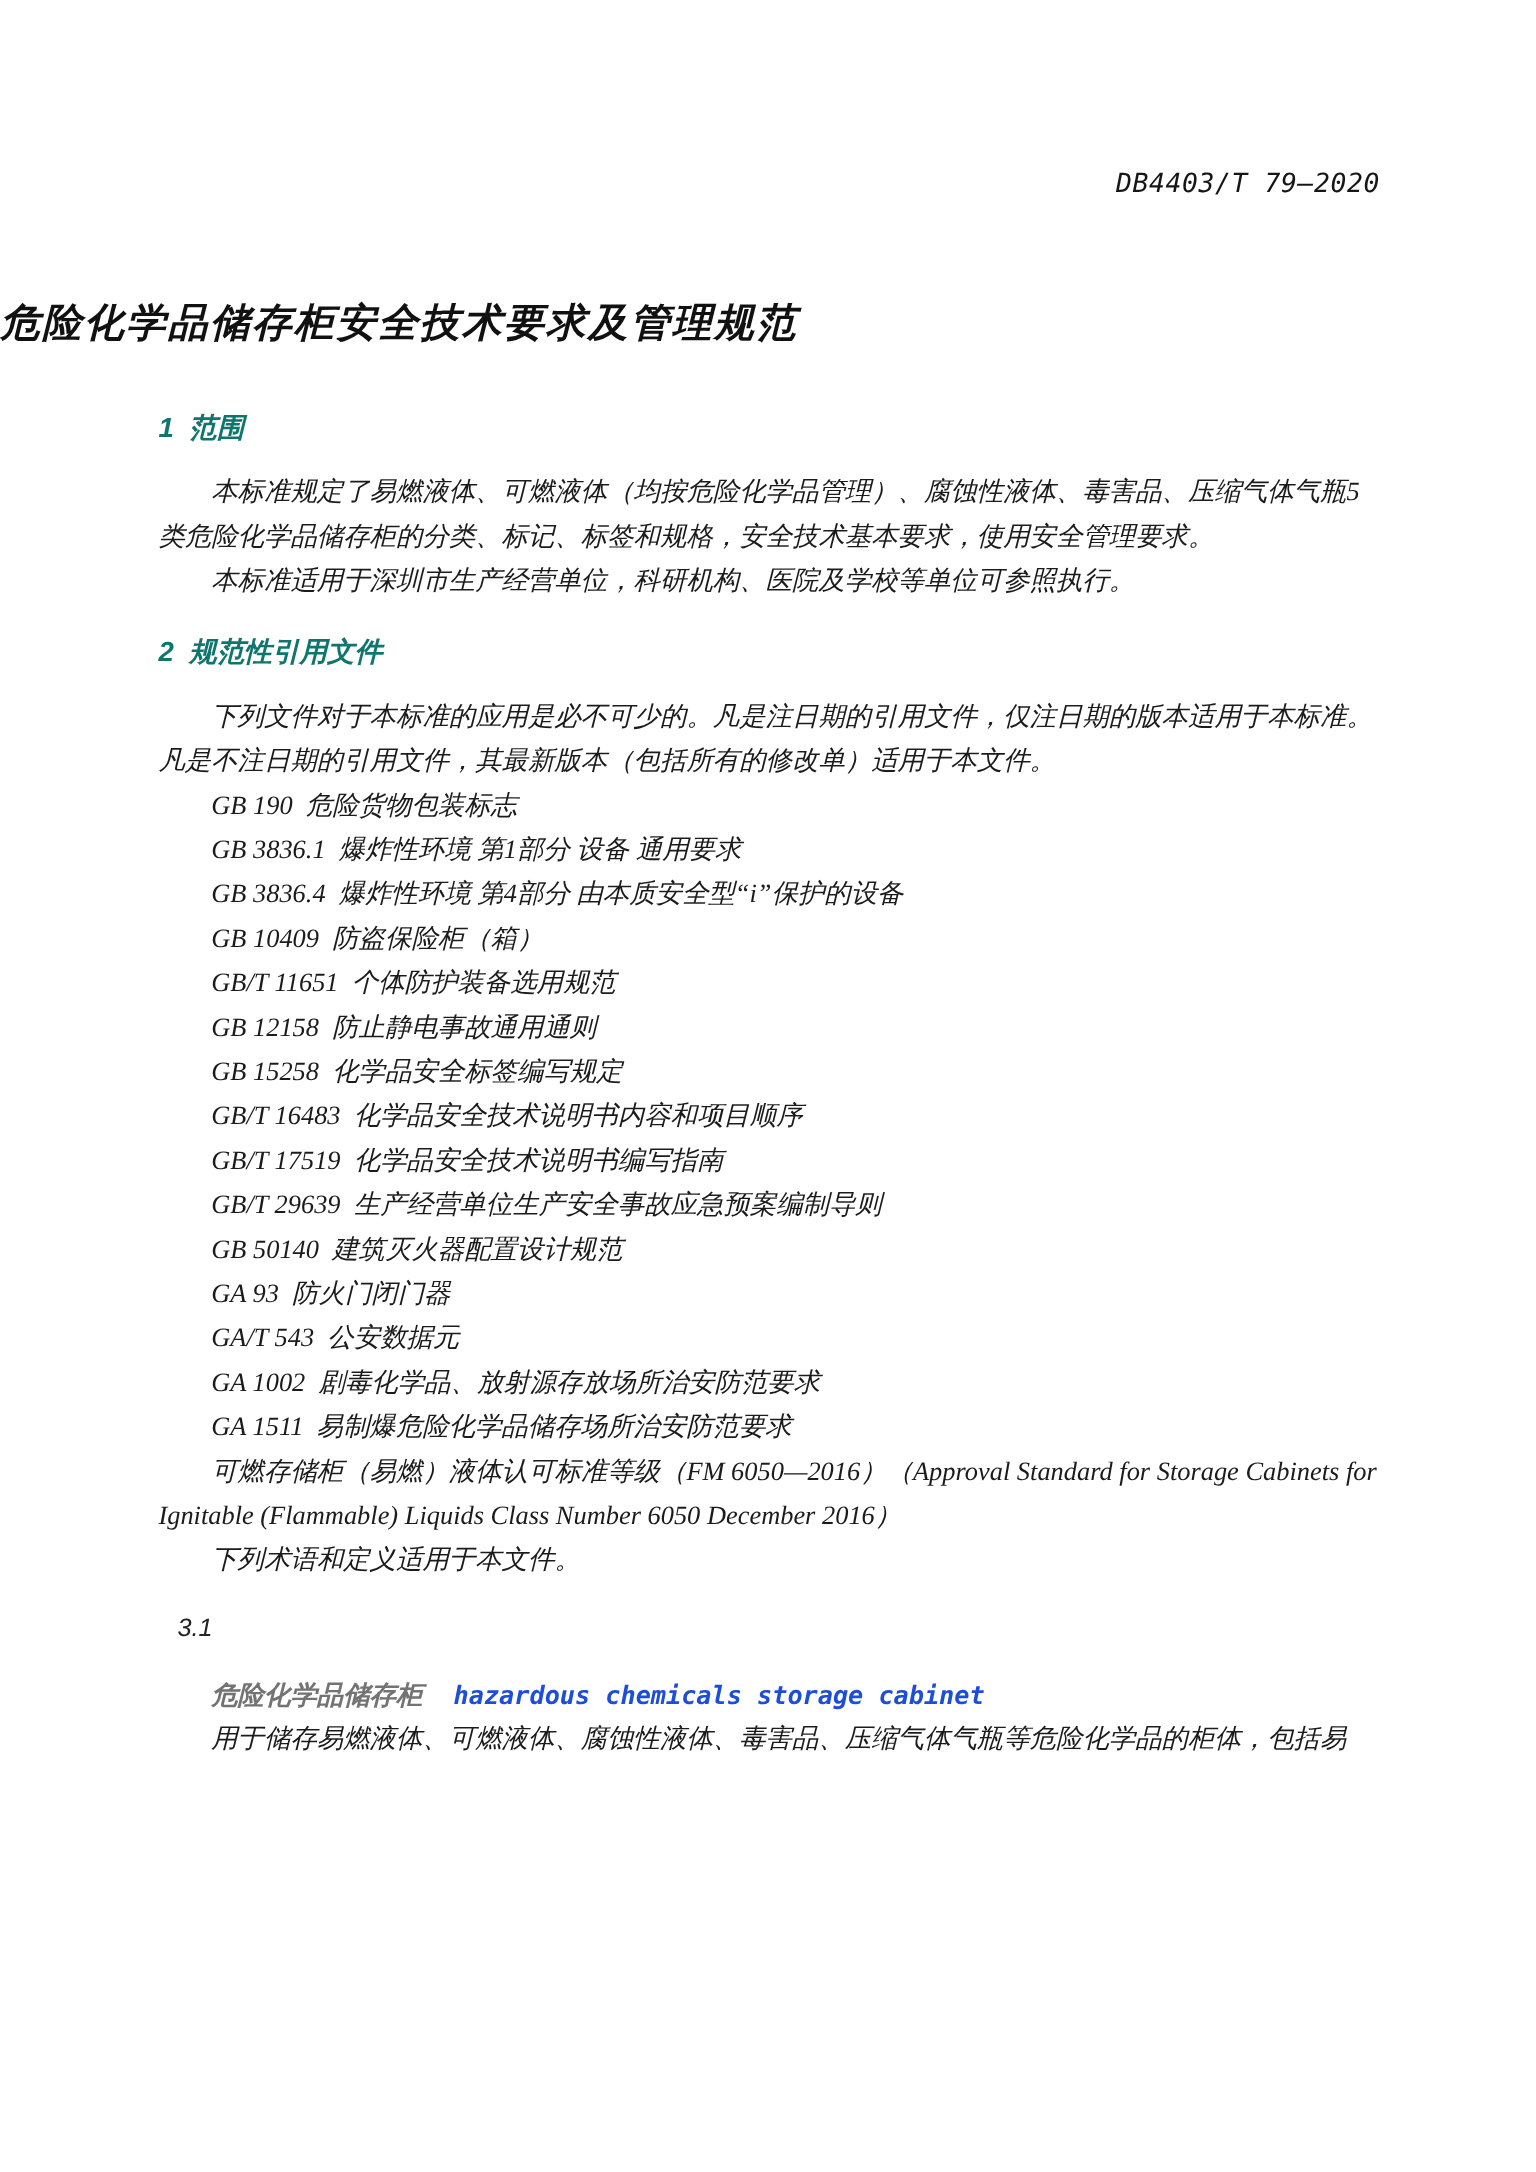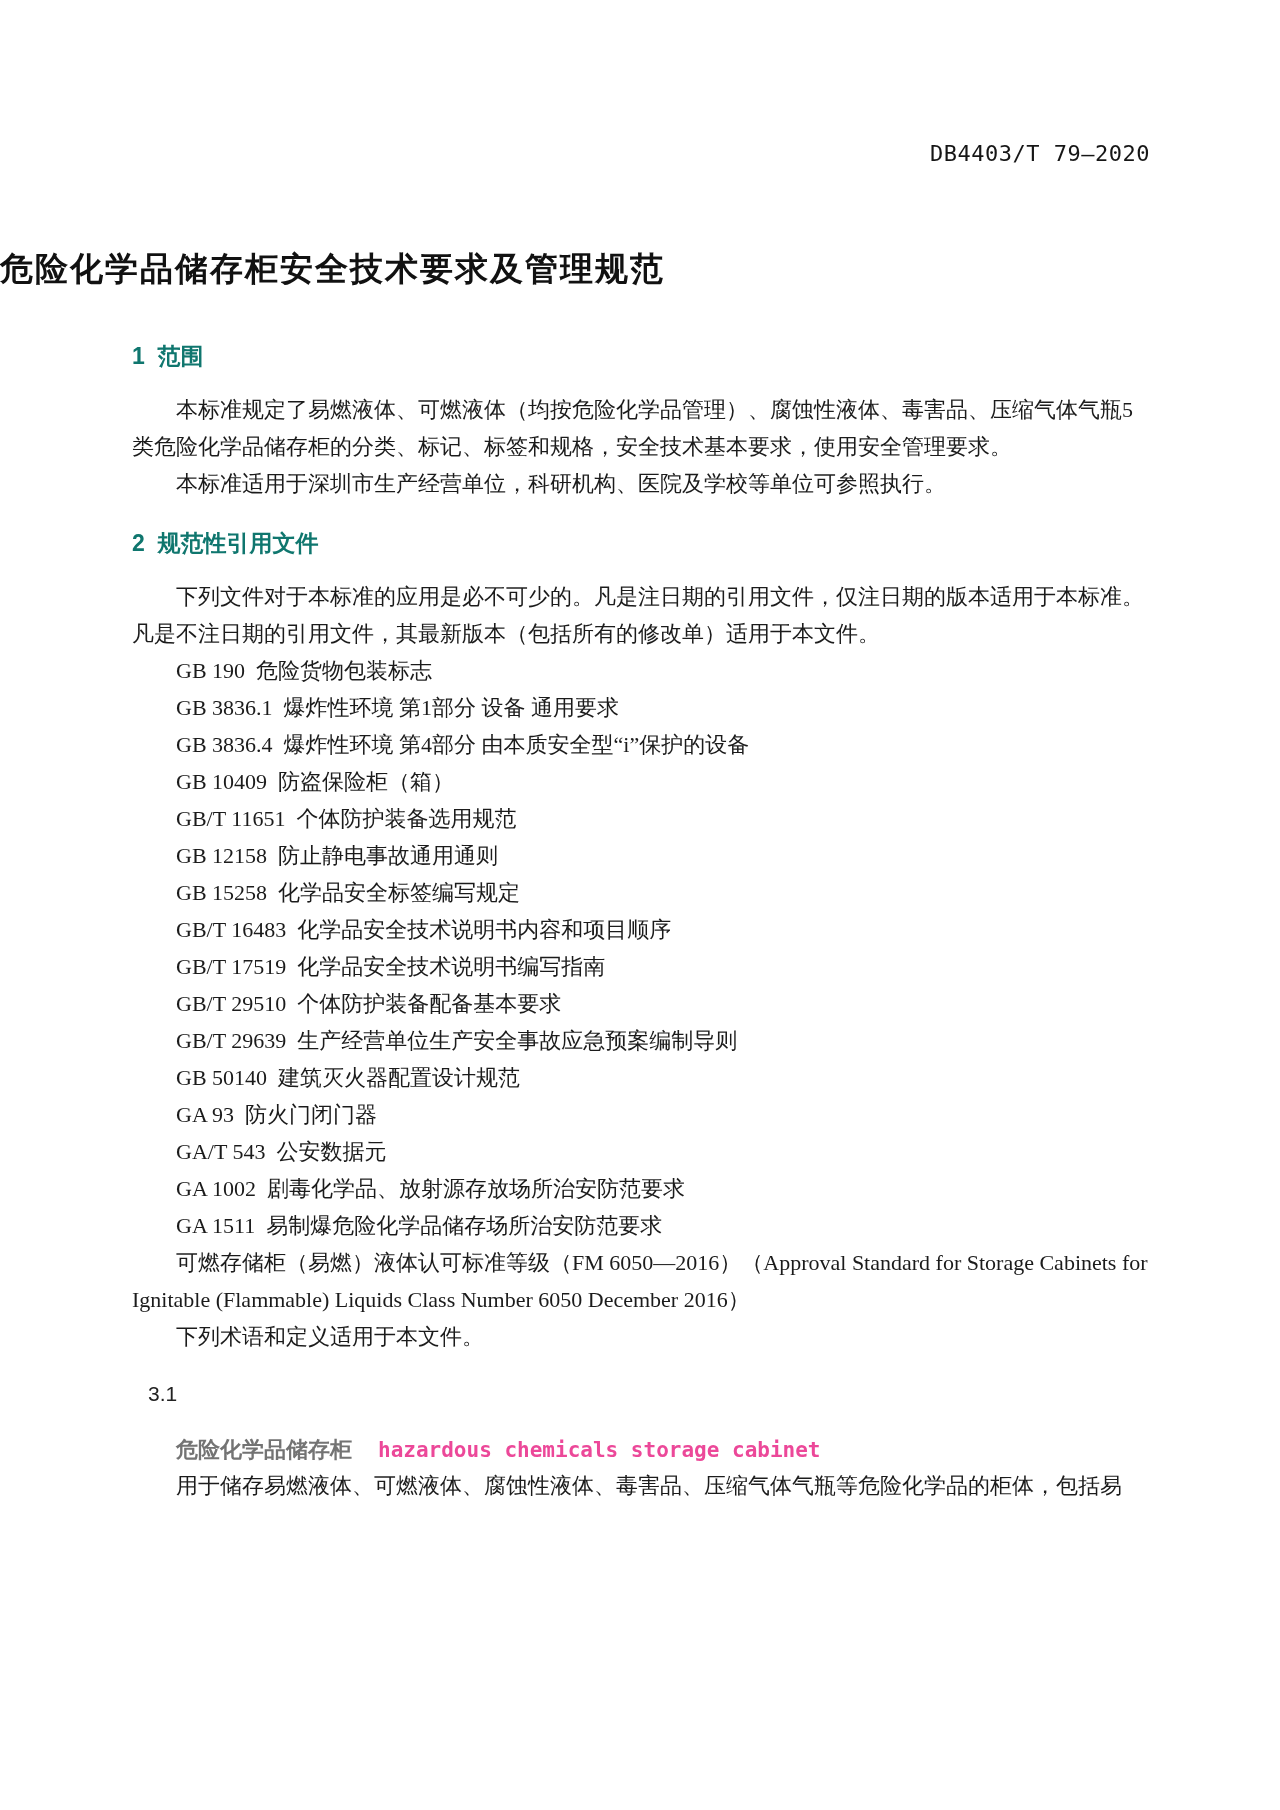--- a/index.html
+++ b/index.html
@@ -4,20 +4,21 @@
 <style>
   html, body { margin: 0; padding: 0; background: #ffffff; }
   .page {
     position: relative;
     width: 1280px;
     height: 1538px;
     background: #ffffff;
     color: #1b1b1b;
     font-family: "Liberation Serif", "DejaVu Serif", serif;
     overflow: hidden;
+    font-style: italic;
   }
   .doc-code {
     position: absolute;
     top: 141px;
     right: 130px;
     font-family: "DejaVu Sans Mono", "Liberation Sans", sans-serif;
     font-size: 22px;
     letter-spacing: 0.5px;
     color: #161616;
     white-space: pre;
@@ -90,21 +91,21 @@
   .term-zh {
     font-family: "Liberation Sans", "DejaVu Sans", sans-serif;
     font-weight: 700;
     color: #737373;
   }
   .term-en {
     font-family: "DejaVu Sans Mono", "Liberation Mono", monospace;
     font-weight: 700;
     font-size: 21px;
     margin-left: 26px;
-    color: #ec4899;
+    color: #1d4ed8;
     text-align: right;
   }
   p.definition { margin-top: 2px; }
   .page-number {
     position: absolute;
     top: 1660px;
     left: 1122px;
     font-size: 20px;
     color: #1b1b1b;
   }
@@ -151,21 +152,20 @@
       <ul class="ref-list">
         <li>GB 190  危险货物包装标志</li>
         <li>GB 3836.1  爆炸性环境 第1部分 设备 通用要求</li>
         <li>GB 3836.4  爆炸性环境 第4部分 由本质安全型“i”保护的设备</li>
         <li>GB 10409  防盗保险柜（箱）</li>
         <li>GB/T 11651  个体防护装备选用规范</li>
         <li>GB 12158  防止静电事故通用通则</li>
         <li>GB 15258  化学品安全标签编写规定</li>
         <li>GB/T 16483  化学品安全技术说明书内容和项目顺序</li>
         <li>GB/T 17519  化学品安全技术说明书编写指南</li>
-        <li>GB/T 29510  个体防护装备配备基本要求</li>
         <li>GB/T 29639  生产经营单位生产安全事故应急预案编制导则</li>
         <li>GB 50140  建筑灭火器配置设计规范</li>
         <li>GA 93  防火门闭门器</li>
         <li>GA/T 543  公安数据元</li>
         <li>GA 1002  剧毒化学品、放射源存放场所治安防范要求</li>
         <li>GA 1511  易制爆危险化学品储存场所治安防范要求</li>
       </ul>
       <p class="body-par">可燃存储柜（易燃）液体认可标准等级（FM 6050—2016）（Approval Standard for Storage Cabinets for Ignitable (Flammable) Liquids Class Number 6050 December 2016）</p>
     </section>
 

